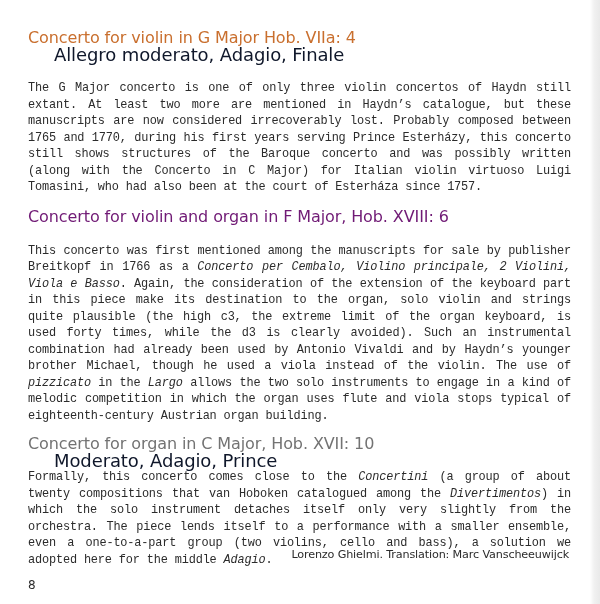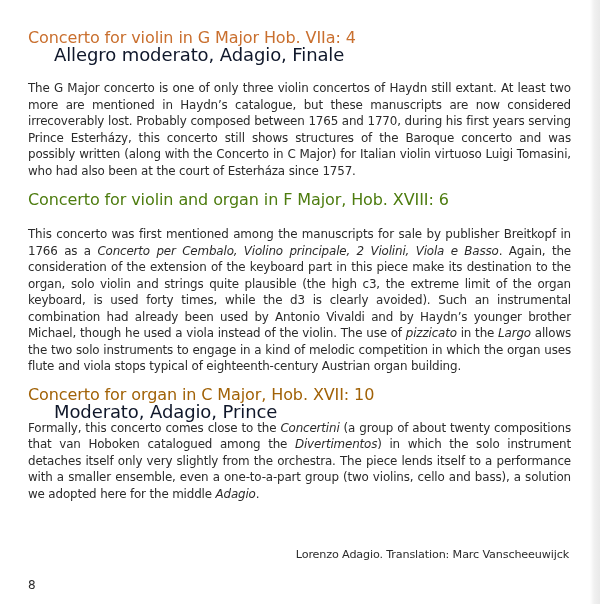--- a/index.html
+++ b/index.html
@@ -47,20 +47,21 @@
       margin: 1px 0 0 26px;
       color: #0f172a;
       letter-spacing: -0.1px;
     }
     .body-text {
       font-size: 11.9px;
       line-height: 16.5px;
       text-align: justify;
       margin: 0;
       letter-spacing: -0.15px;
+      font-family: Liberation Mono, monospace;
     }
     .body-text em { font-style: italic; }
     .sec1-text { margin-top: 17px; }
     .sec2 { margin-top: 13px; }
     .sec2-text { margin-top: 18px; }
     .sec3 { margin-top: 12px; }
     .sec3-text { }
     .credit {
       position: absolute;
       right: 31px;
@@ -86,27 +87,27 @@
 
   <div class="content">
 
     <section>
       <h2 class="piece-title" style="color: rgb(201, 111, 46);">Concerto for violin in G Major Hob. VIIa: 4</h2>
       <p class="movements">Allegro moderato, Adagio, Finale</p>
       <p class="body-text sec1-text"><span>The G Major concerto is one of only three violin concertos of Haydn still extant. At least two more are mentioned in Haydn’s catalogue, but these manuscripts are now considered irrecoverably lost. Probably composed between 1765 and 1770, during his first years serving Prince Esterházy, this concerto still shows structures of the Baroque concerto and was possibly written (along with the Concerto in C Major) for Italian violin virtuoso Luigi Tomasini, who had also been at the court of Esterháza since 1757.</span></p>
     </section>
 
     <section class="sec2">
-      <h2 class="piece-title" style="color: #4d7c0f;">Concerto for violin and organ in F Major, Hob. XVIII: 6</h2>
+      <h2 class="piece-title" style="color: #701a75;">Concerto for violin and organ in F Major, Hob. XVIII: 6</h2>
       <p class="body-text sec2-text"><span>This concerto was first mentioned among the manuscripts for sale by publisher Breitkopf in 1766 as a </span><em>Concerto per Cembalo, Violino principale, 2 Violini, Viola e Basso</em><span>. Again, the consideration of the extension of the keyboard part in this piece make its destination to the organ, solo violin and strings quite plausible (the high c3, the extreme limit of the organ keyboard, is used forty times, while the d3 is clearly avoided). Such an instrumental combination had already been used by Antonio Vivaldi and by Haydn’s younger brother Michael, though he used a viola instead of the violin. The use of </span><em>pizzicato</em><span> in the </span><em>Largo</em><span> allows the two solo instruments to engage in a kind of melodic competition in which the organ uses flute and viola stops typical of eighteenth-century Austrian organ building.</span></p>
     </section>
 
     <section class="sec3">
-      <h2 class="piece-title" style="color: #a16207;">Concerto for organ in C Major, Hob. XVII: 10</h2>
+      <h2 class="piece-title" style="color: #737373;">Concerto for organ in C Major, Hob. XVII: 10</h2>
       <p class="movements">Moderato, Adagio, Prince</p>
       <p class="body-text sec3-text"><span>Formally, this concerto comes close to the </span><em>Concertini</em><span> (a group of about twenty compositions that van Hoboken catalogued among the </span><em>Divertimentos</em><span>) in which the solo instrument detaches itself only very slightly from the orchestra. The piece lends itself to a performance with a smaller ensemble, even a one-to-a-part group (two violins, cello and bass), a solution we adopted here for the middle </span><em>Adagio</em><span>.</span></p>
     </section>
 
   </div>
 
-  <div class="credit">Lorenzo Adagio. Translation: Marc Vanscheeuwijck</div>
+  <div class="credit">Lorenzo Ghielmi. Translation: Marc Vanscheeuwijck</div>
   <div class="page-number">8</div>
 </div>
 
 </body></html>

